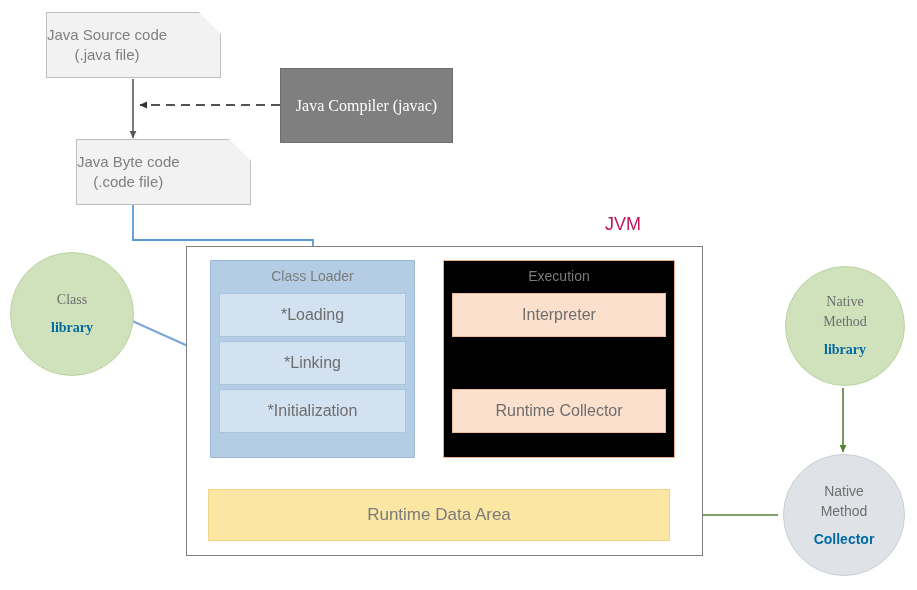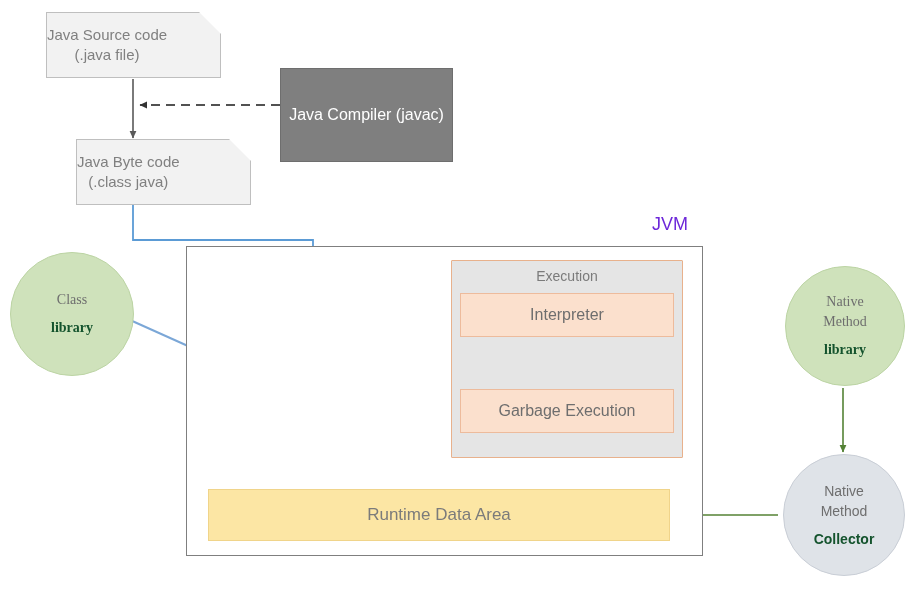--- a/index.html
+++ b/index.html
@@ -54,23 +54,22 @@
     align-items: center;
     justify-content: center;
   }
 
   
   .jvm-box {
     background: #ffffff;
     border: 1px solid #7f7f7f;
   }
   .jvm-label {
-    color: #6d28d9;
+    color: #be185d;
     font-size: 18px;
-    text-align: center;
   }
 
   
   .group {
     border-radius: 1px;
     box-sizing: border-box;
   }
   .group-title {
     position: absolute;
     left: 0; right: 0; top: 0;
@@ -79,23 +78,22 @@
     align-items: center;
     justify-content: center;
     font-size: 14px;
     color: #7b7b7b;
   }
   .group.blue {
     background: #b4cde5;
     border: 1px solid #9ab8d4;
   }
   .group.orange {
-    background: #e5e5e5;
+    background: #000000;
     border: 1px solid #e8b18c;
-    margin-left: 8px;
   }
   .subbox {
     position: absolute;
     box-sizing: border-box;
     display: flex;
     align-items: center;
     justify-content: center;
     font-size: 16px;
     color: #6e6e6e;
     left: 8px;
@@ -135,21 +133,21 @@
   .circle.green {
     background: #cfe2bb;
     border: 1px solid #bcd4a4;
     font-family: Liberation Serif, serif;
   }
   .circle.grey {
     background: #dfe3e8;
     border: 1px solid #c9ced6;
   }
   .circle .cl { display: block; }
-  .circle .bold { font-weight: bold; color: #14532d; margin-top: 8px; }
+  .circle .bold { font-weight: bold; color: #0369a1; margin-top: 8px; }
 </style>
 </head>
 <body>
 
 <div id="canvas">
 
   <svg id="wires" viewBox="0 0 917 590" width="917" height="590">
     <defs>
       <marker id="ah-grey" markerWidth="9" markerHeight="9" refX="7" refY="4" orient="auto" markerUnits="userSpaceOnUse">
         <path d="M0,0.6 L7.5,4 L0,7.4 z" fill="#595959"></path>
@@ -217,40 +215,53 @@
   <div class="node doc" style="left:46px; top:12px; width:175px; height:66px;">
     <div>
       <span class="doc-line">Java Source code</span>
       <span class="doc-line">(.java file)</span>
     </div>
   </div>
 
   <div class="node doc" style="left:46px; top:139px; width:175px; height:66px;margin-left:30px;">
     <div>
       <span class="doc-line">Java Byte code</span>
-      <span class="doc-line">(.class java)</span>
-    </div>
-  </div>
-
-  <div class="node compiler" style="left:280px; top:68px; width:173px; height:94px;">
+      <span class="doc-line">(.code file)</span>
+    </div>
+  </div>
+
+  <div class="node compiler" style="left:280px; top:68px; width:173px; height:75px;font-family:Liberation Serif, serif;">
     <div>
       <span class="doc-line">Java Compiler</span>
       <span class="doc-line">(javac)</span>
     </div>
   </div>
 
+  <div class="node group blue" style="left:210px; top:260px; width:205px; height:198px;">
+    <div class="group-title">Class Loader</div>
+
+    <div class="subbox blue" style="top:32px; height:44px;">
+      <span>*Loading</span>
+    </div>
+    <div class="subbox blue" style="top:80px; height:44px;">
+      <span>*Linking</span>
+    </div>
+    <div class="subbox blue" style="top:128px; height:44px;">
+      <span>*Initialization</span>
+    </div>
+  </div>
 
   <div class="node group orange" style="left:443px; top:260px; width:232px; height:198px;">
     <div class="group-title">Execution</div>
 
     <div class="subbox orange" style="top:32px; height:44px;">
       <span>Interpreter</span>
     </div>
     <div class="subbox orange" style="top:128px; height:44px;">
-      <span>Garbage Execution</span>
+      <span>Runtime Collector</span>
     </div>
   </div>
 
   <div class="node rda" style="left:208px; top:489px; width:462px; height:52px;">
     <span>Runtime Data Area</span>
   </div>
 
   <div class="node circle green" style="left:10px; top:252px; width:124px; height:124px;">
     <div>
       <span class="cl">Class</span>

